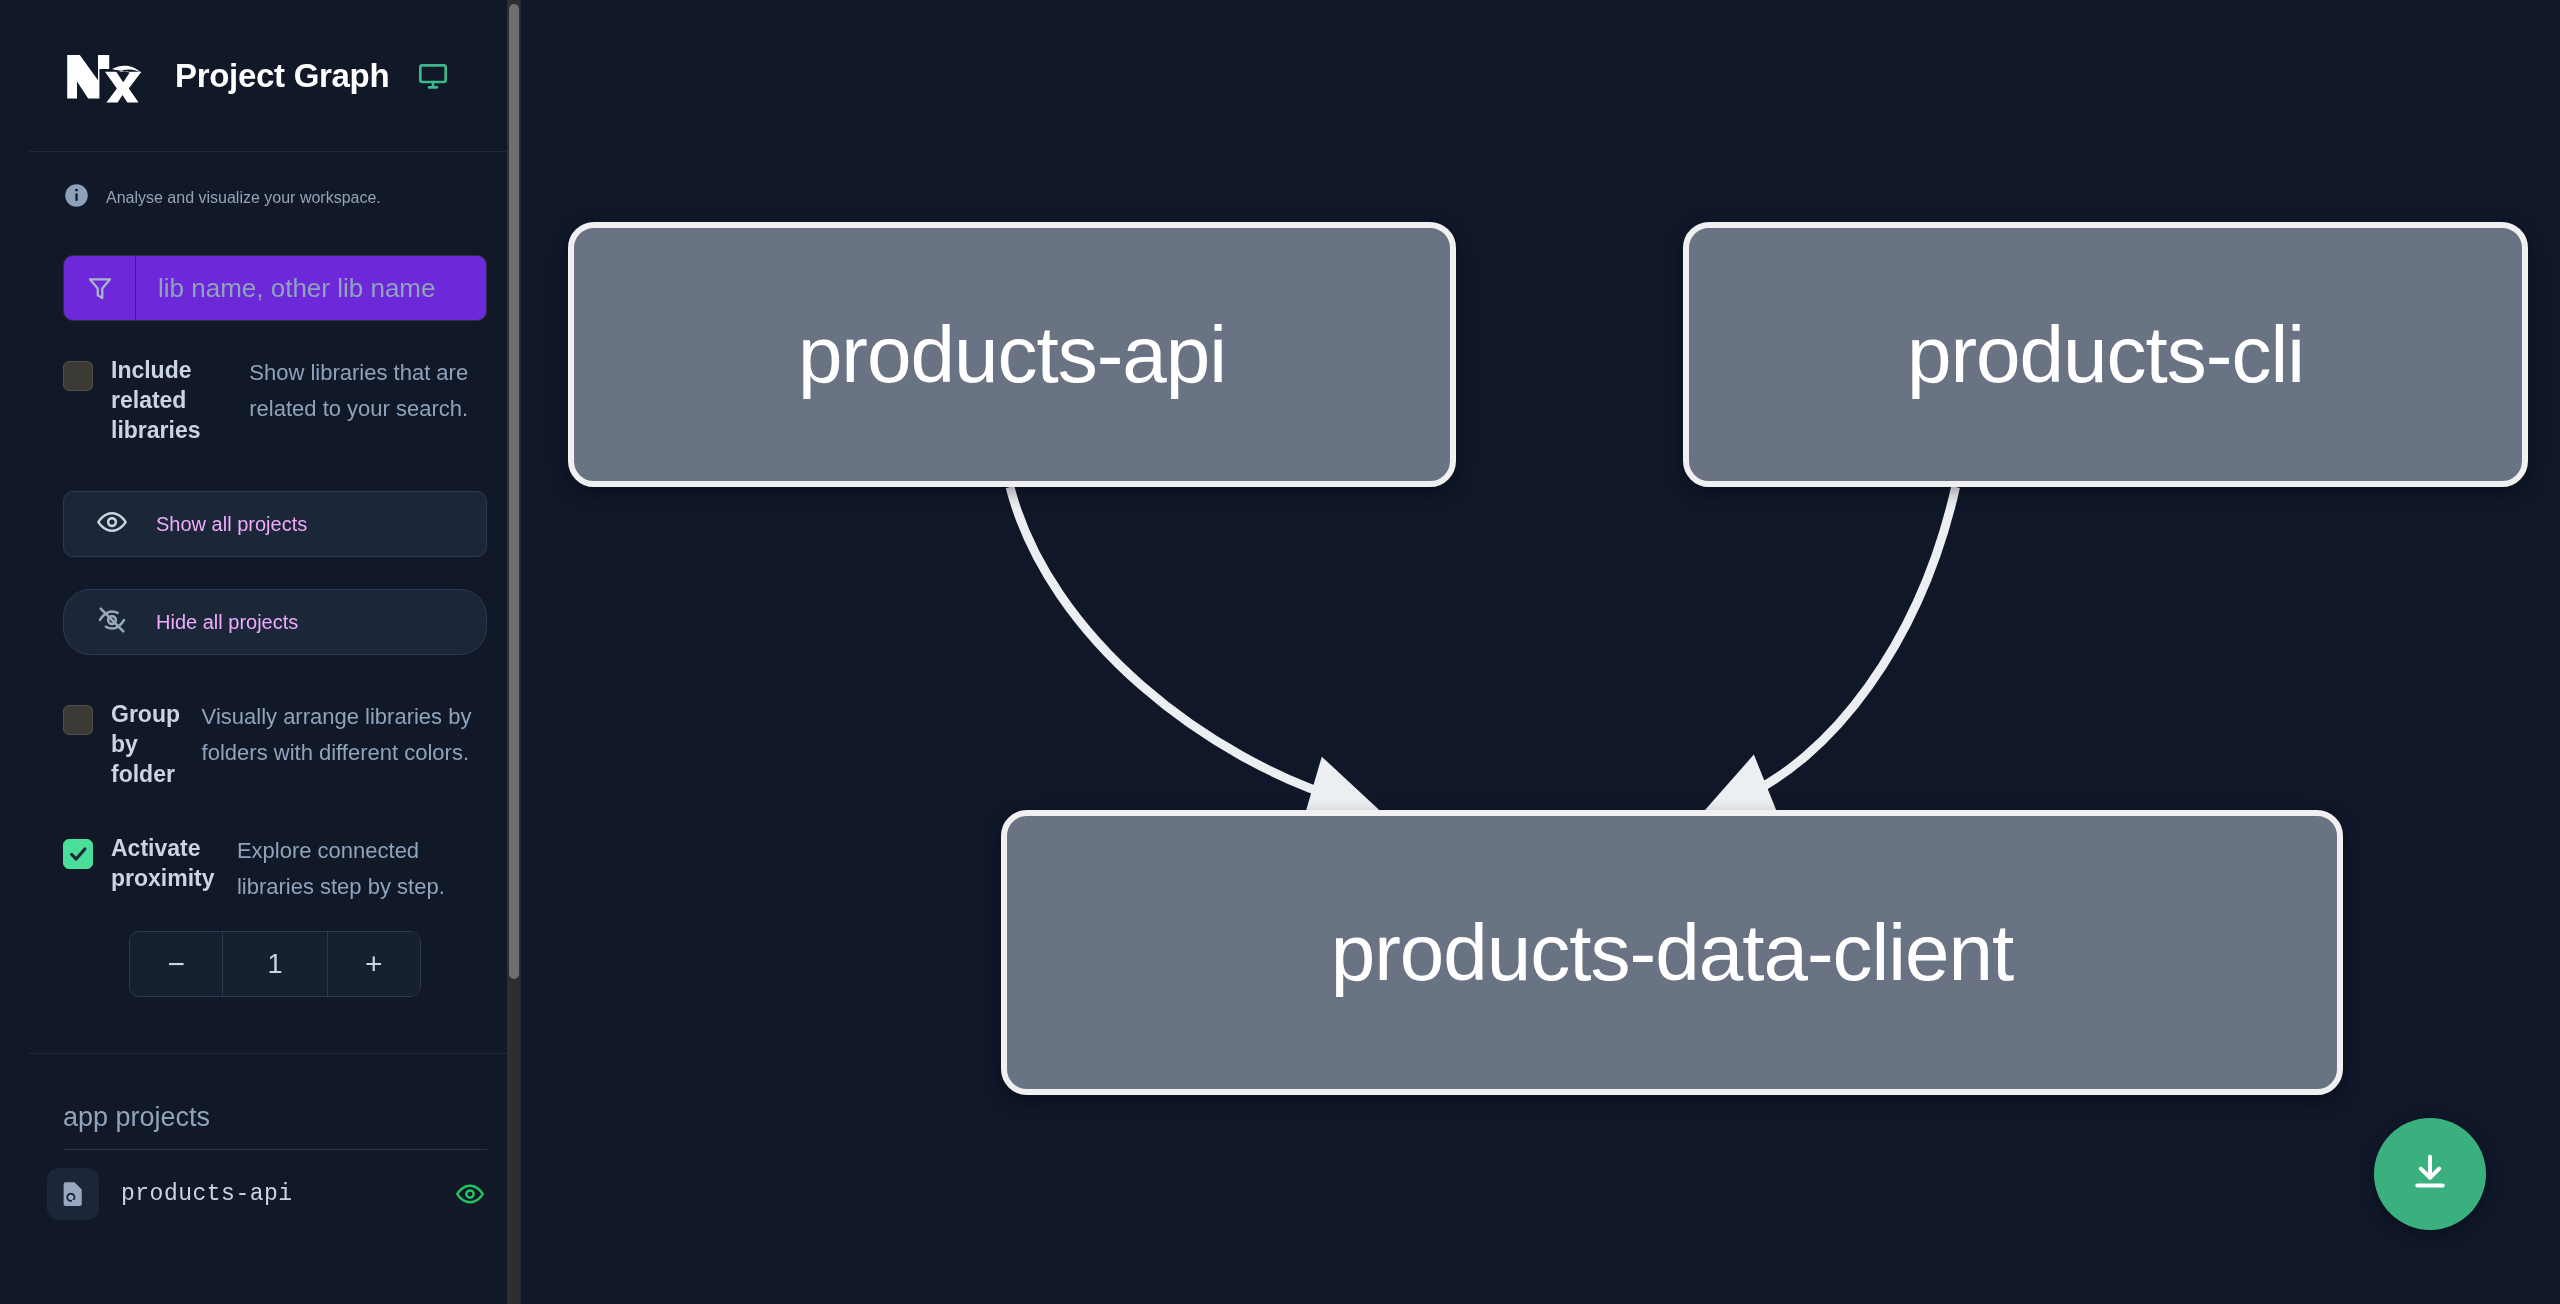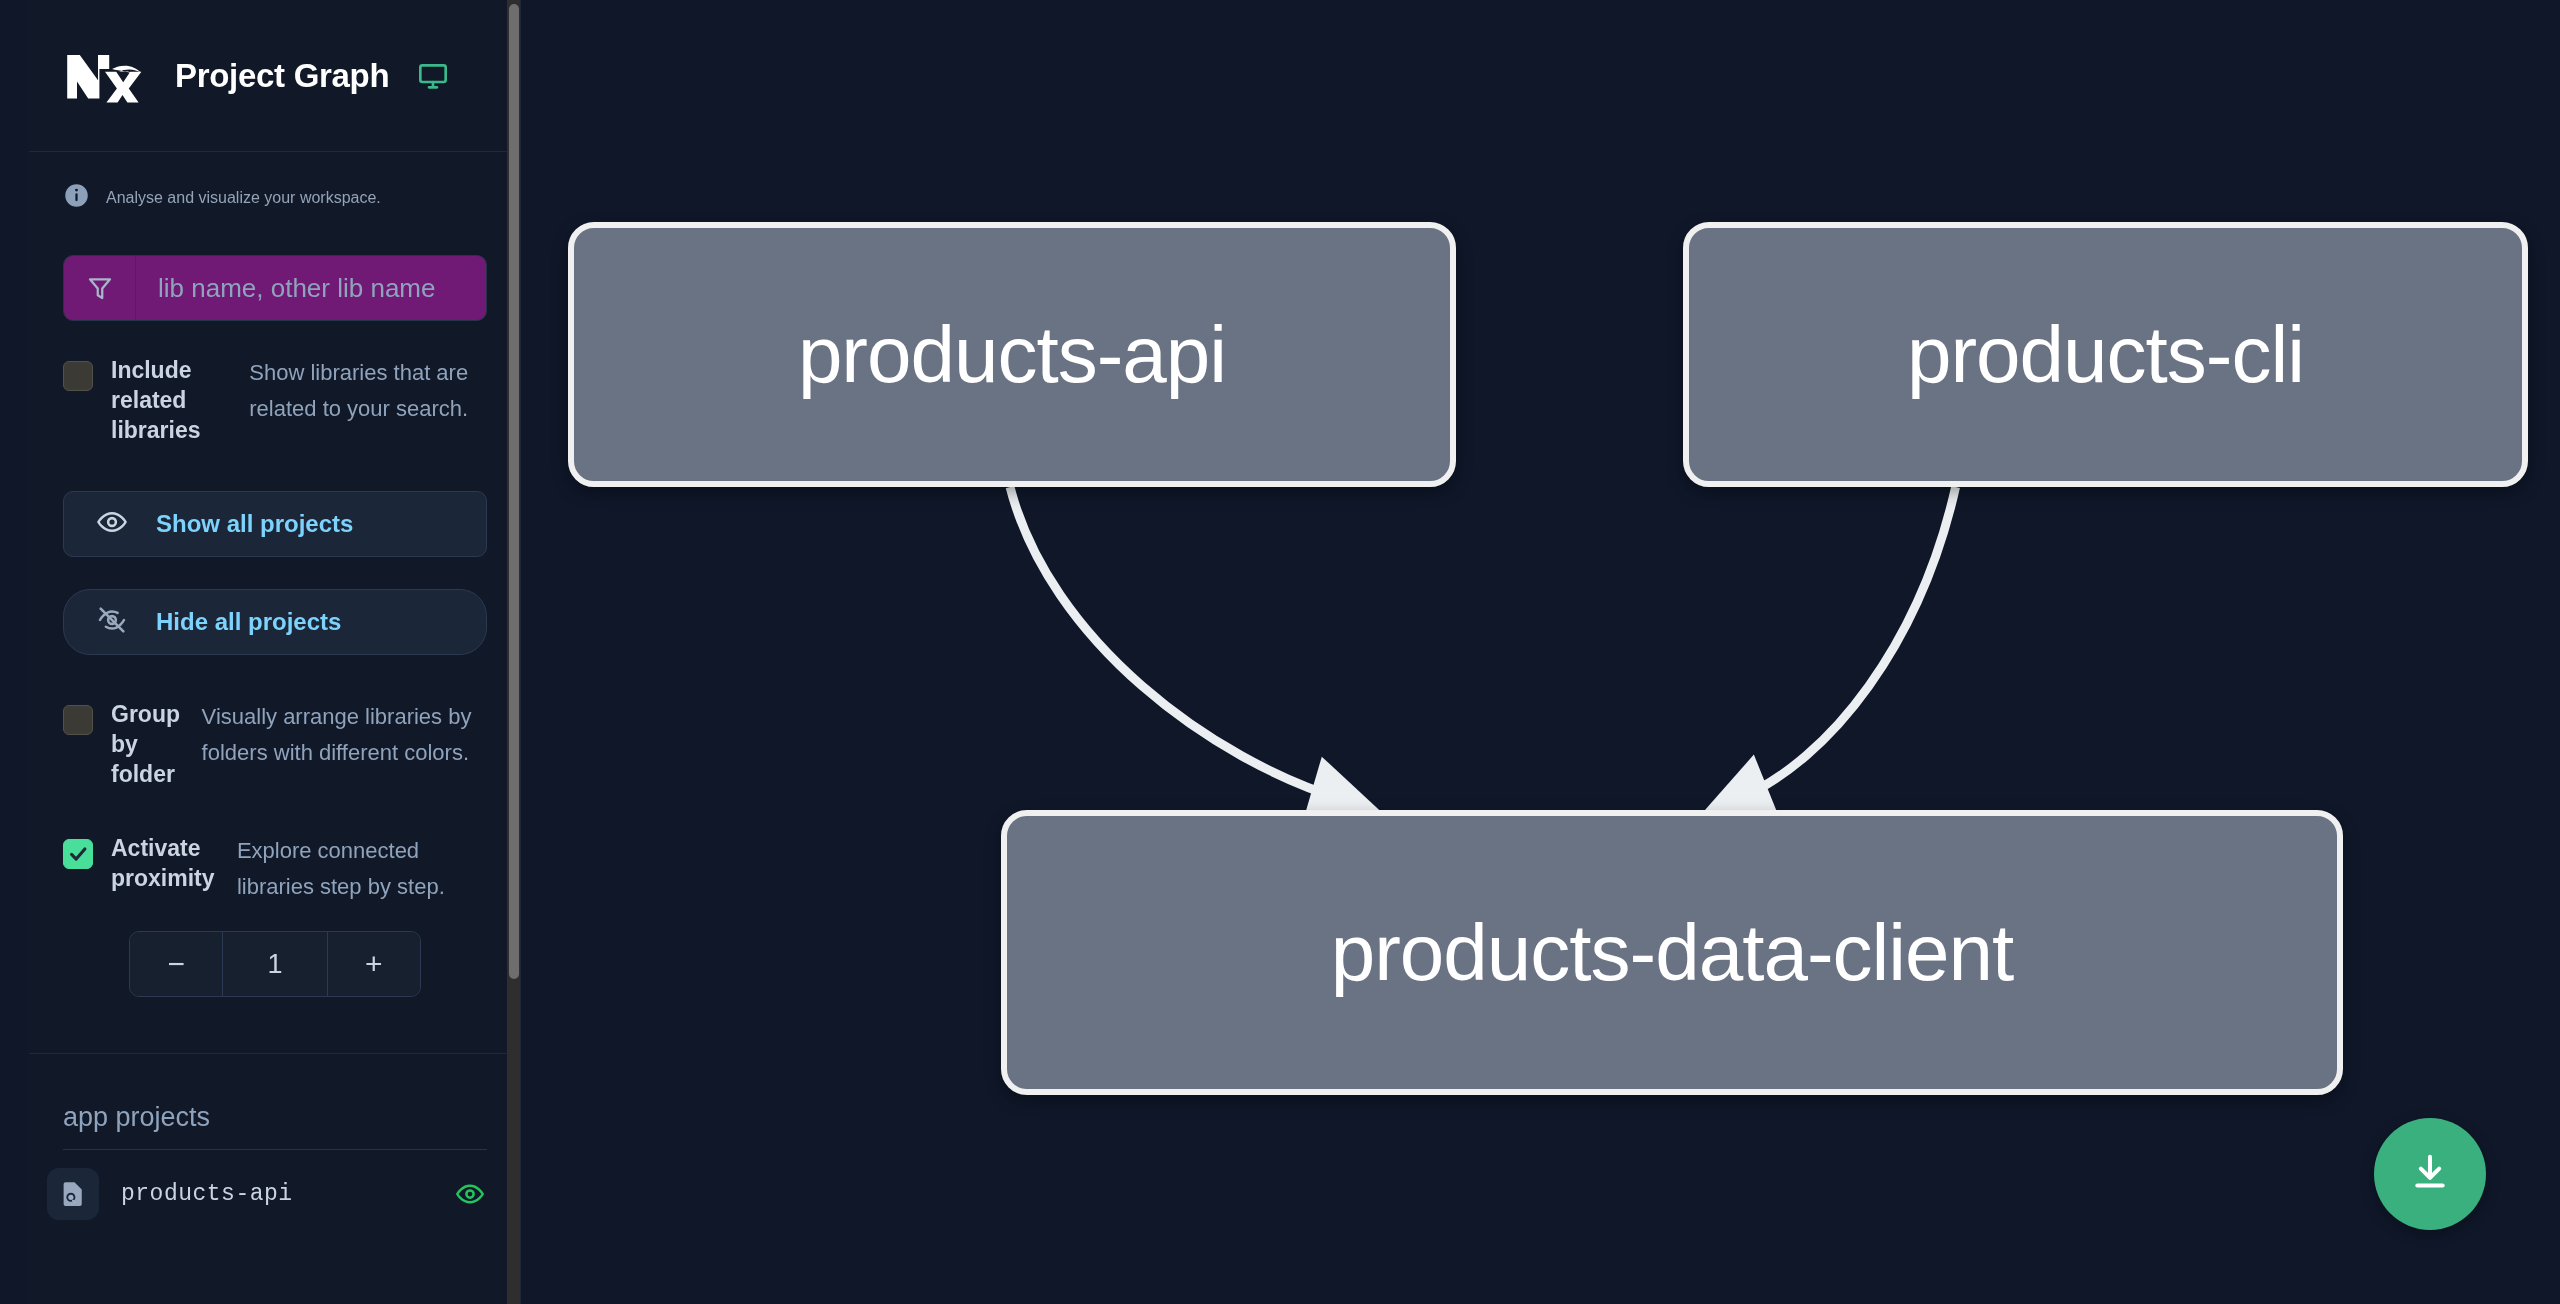--- a/index.html
+++ b/index.html
@@ -79,21 +79,21 @@
   #sb-desc-text {
     font-size: 16px;
     color: #94a3b8;
     white-space: nowrap;
   }
 
   
   #search-wrap {
     margin: 42px 34px 0 34px;
     height: 66px;
-    background: #701a75;
+    background: #6d28d9;
     border: 1px solid #26334a;
     border-radius: 10px;
     display: flex;
     align-items: center;
     overflow: hidden;
   }
   #filter-icon-box {
     width: 72px; height: 100%;
     display: flex; align-items: center; justify-content: center;
     border-right: 1px solid #2a374e;
@@ -155,23 +155,23 @@
     border-radius: 10px;
     display: flex;
     align-items: center;
     padding-left: 32px;
     gap: 28px;
     cursor: pointer;
   }
   #btn-show-all { margin-top: 46px; }
   #btn-hide-all { margin-top: 32px; border-radius: 27px; }
   .wide-btn-label {
-    font-size: 24px;
-    font-weight: 700;
-    color: #7dd3fc;
+    font-size: 20px;
+    font-weight: 400;
+    color: #f0abfc;
   }
 
   
   #stepper {
     margin: 26px auto 0 auto;
     width: 292px;
     height: 66px;
     border: 1px solid #2b3a52;
     border-radius: 10px;
     display: flex;

